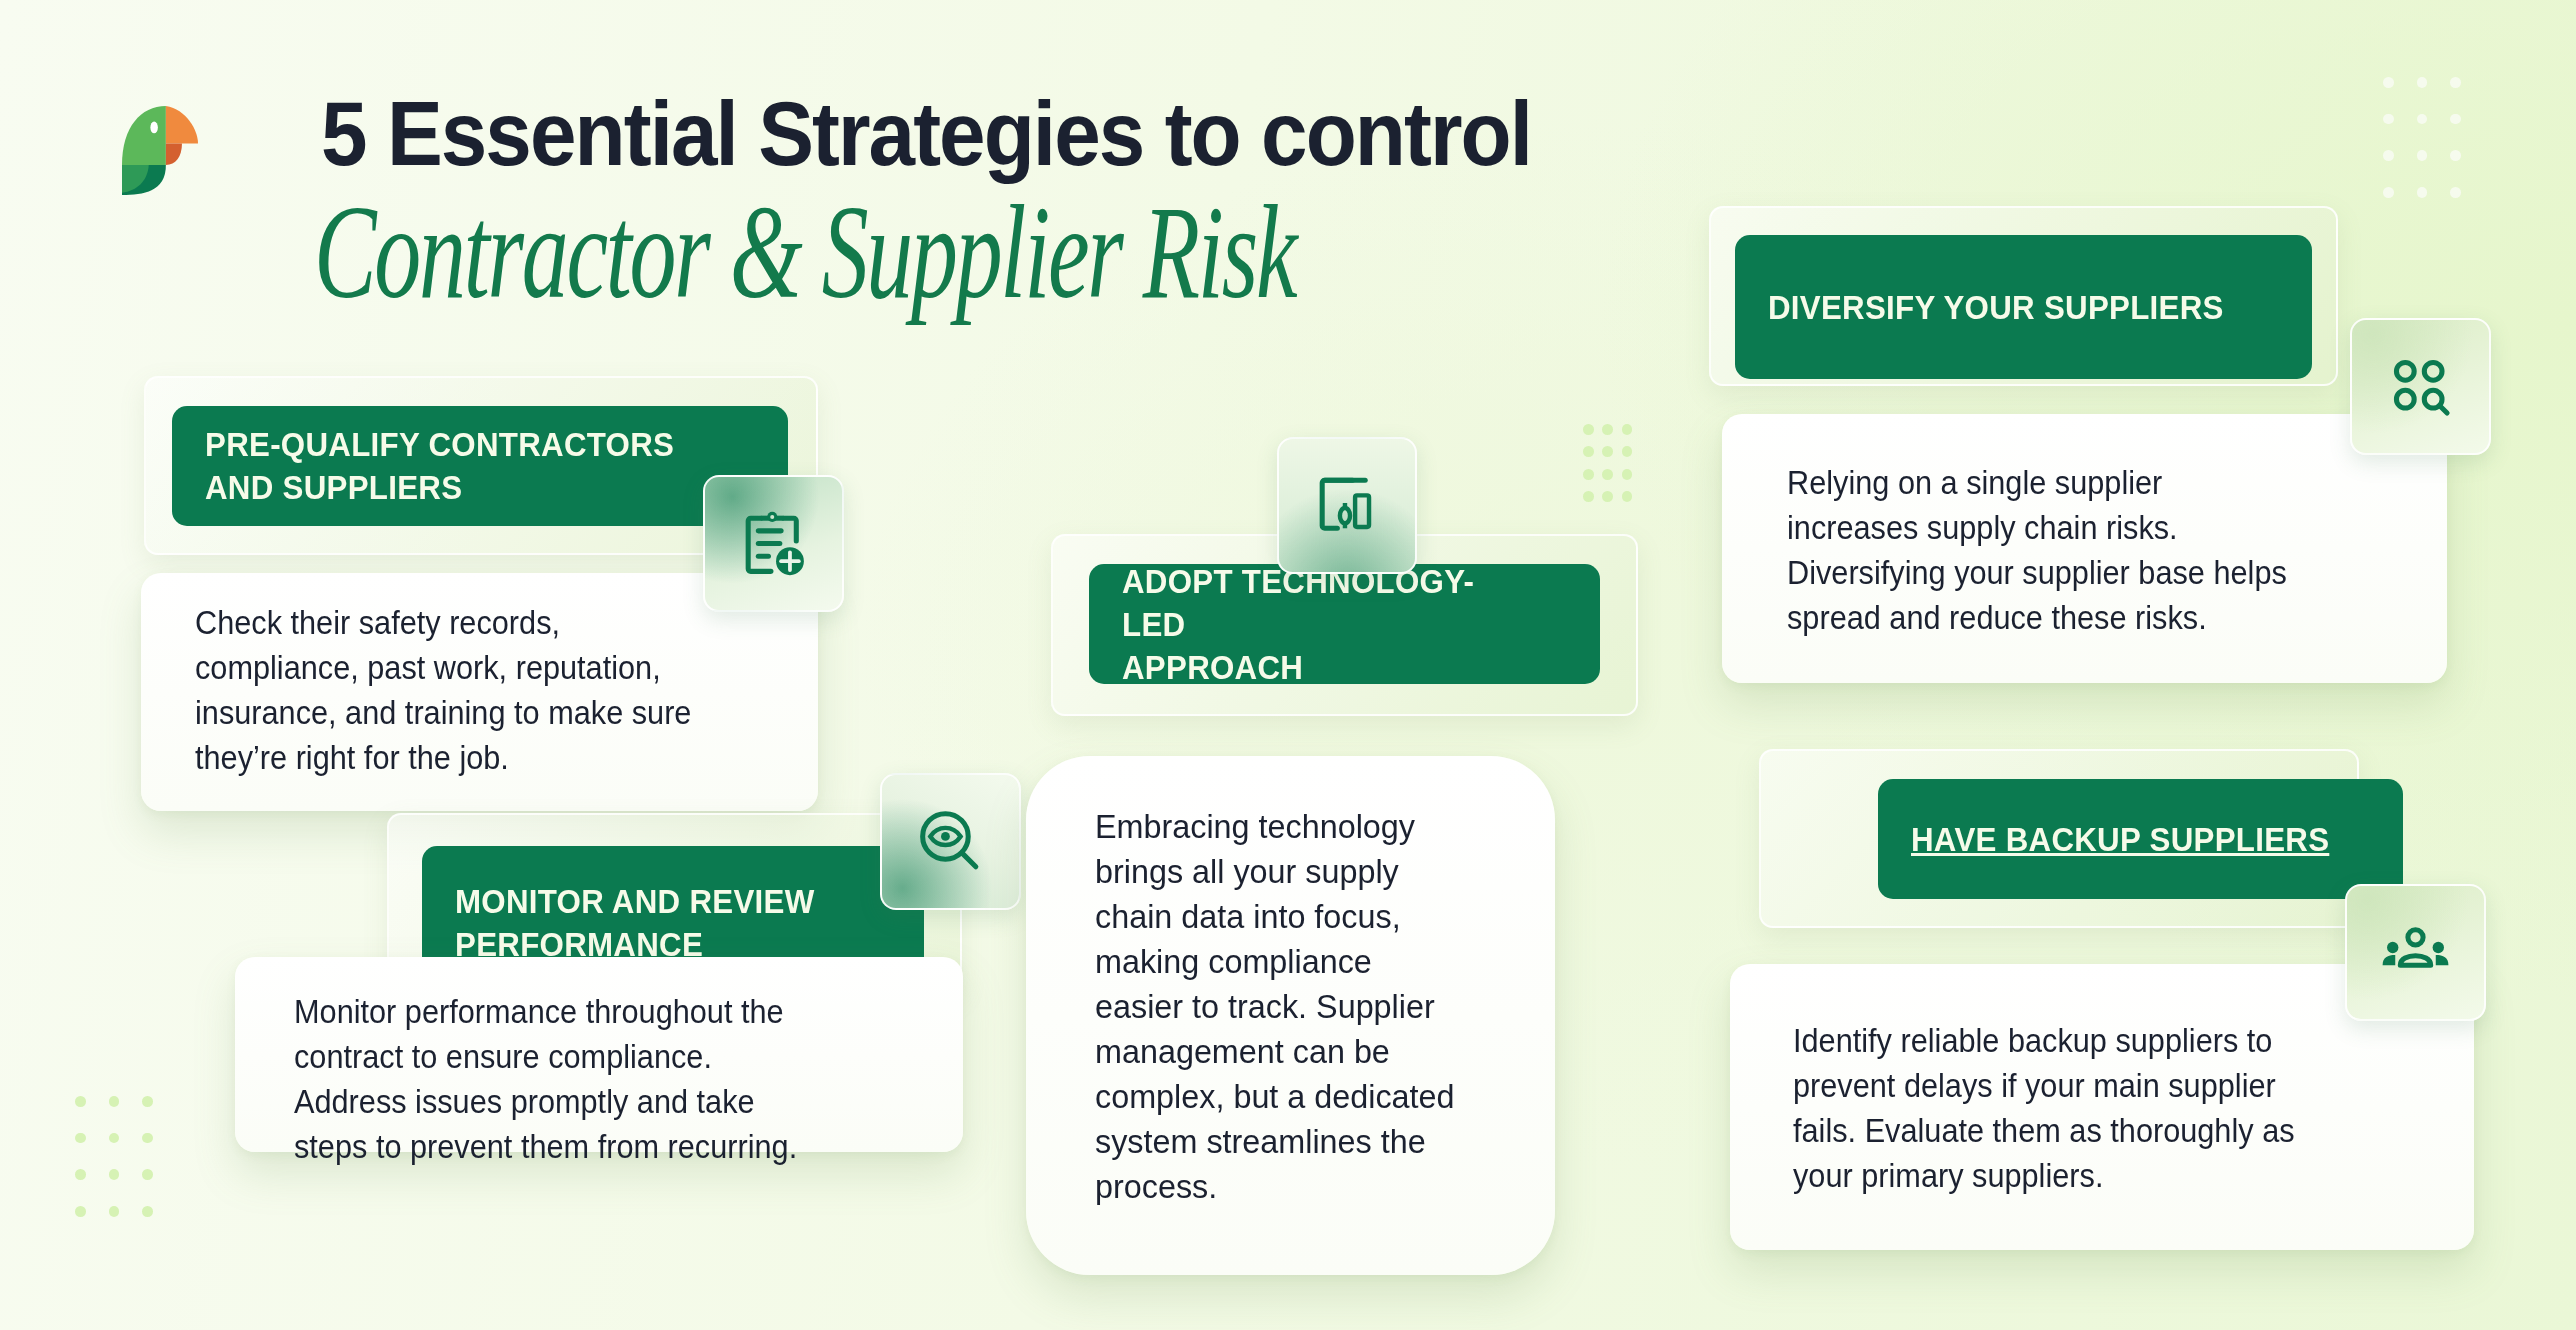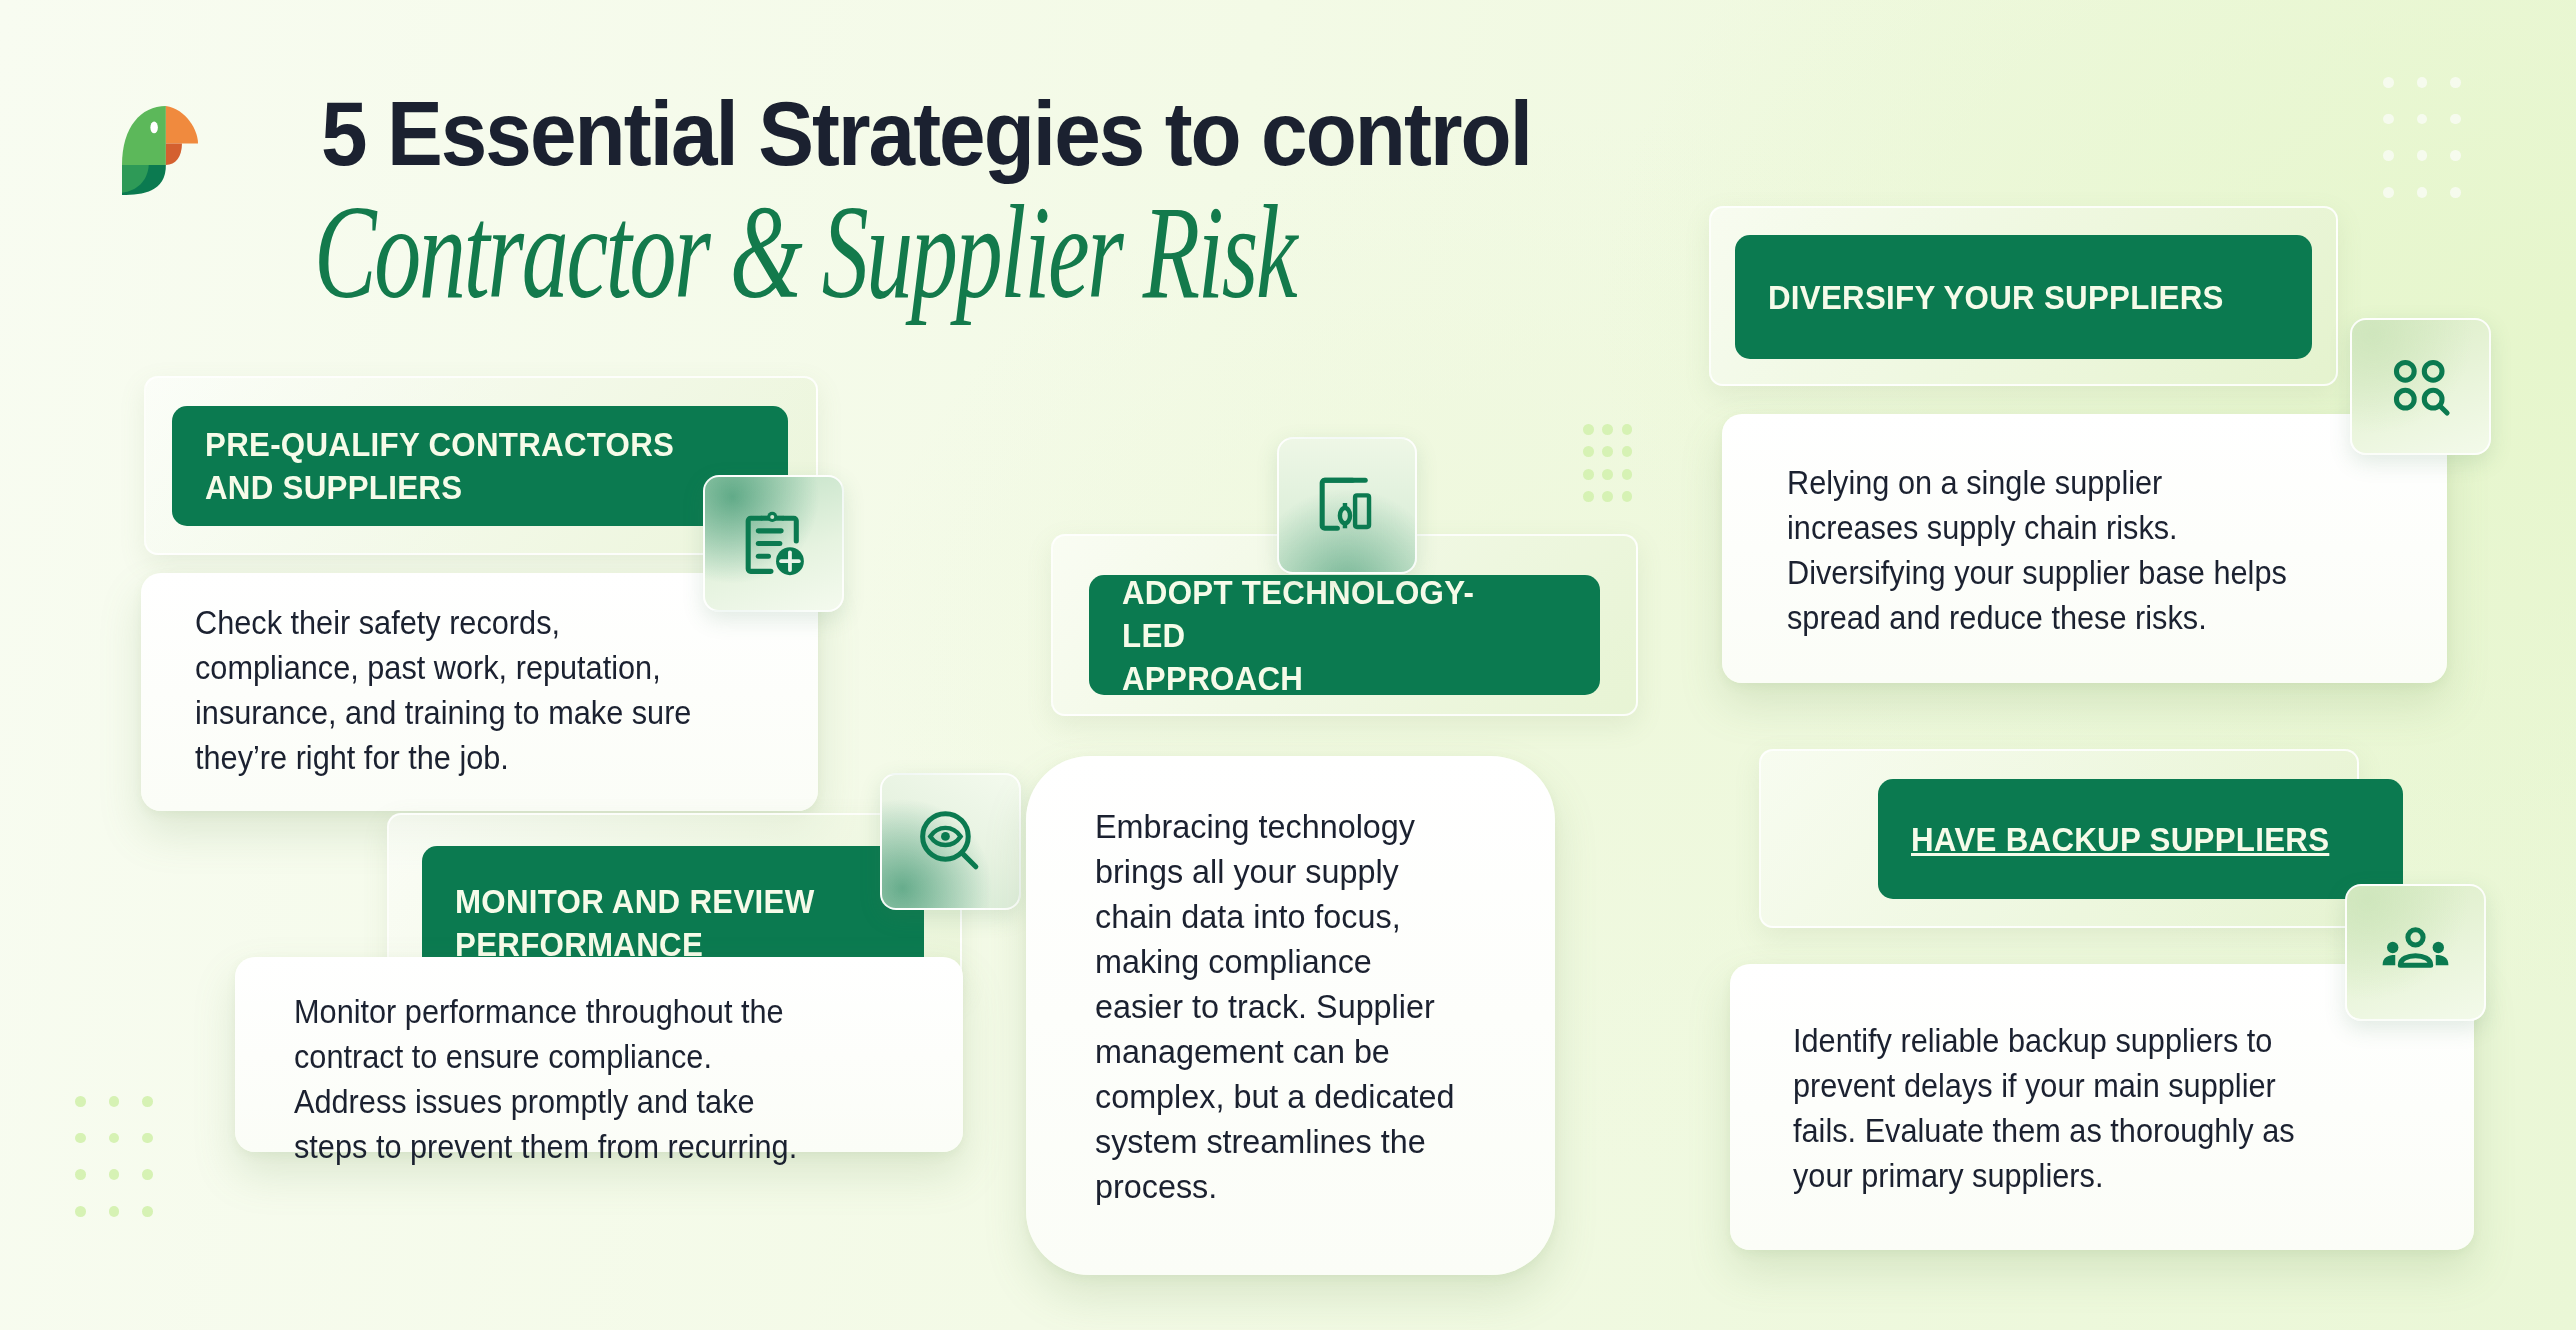--- a/index.html
+++ b/index.html
@@ -227,21 +227,21 @@
       <circle cx="28" cy="28" r="18" fill="none" stroke="#0b7a50" stroke-width="4"></circle>
       <line x1="41" y1="41" x2="52" y2="52" stroke="#0b7a50" stroke-width="4" stroke-linecap="round"></line>
       <path d="M16 28 C 22 19, 34 19, 40 28 C 34 37, 22 37, 16 28 Z" fill="none" stroke="#0b7a50" stroke-width="3.5"></path>
       <circle cx="28" cy="28" r="3.5" fill="#0b7a50"></circle>
     </svg>
   </div>
 </section>
 
 <section>
   <div class="abs glass" style="left:1051px; top:534px; width:587px; height:182px;"></div>
-  <div class="abs header" style="left:1089px; top:564px; width:511px; height:120px;margin-top:11px;">
+  <div class="abs header" style="left:1089px; top:564px; width:511px; height:120px;">
     <span>ADOPT TECHNOLOGY-LED
 APPROACH</span>
   </div>
   <div class="abs body-card" style="left:1026px; top:756px; width:529px; height:519px; border-radius:64px;">
     <div class="body-text wide" style="left:69px; top:48px;">Embracing technology
 brings all your supply
 chain data into focus,
 making compliance
 easier to track. Supplier
 management can be
@@ -256,21 +256,21 @@
       <rect x="38" y="24" width="11" height="25" rx="1.5" fill="none" stroke="#0b7a50" stroke-width="3.5"></rect>
       <ellipse cx="30" cy="40" rx="4" ry="6" fill="none" stroke="#0b7a50" stroke-width="3.5"></ellipse>
       <line x1="30" y1="30" x2="30" y2="34" stroke="#0b7a50" stroke-width="3.5"></line>
       <line x1="30" y1="46" x2="30" y2="50" stroke="#0b7a50" stroke-width="3.5"></line>
     </svg>
   </div>
 </section>
 
 <section>
   <div class="abs glass" style="left:1709px; top:206px; width:629px; height:180px;"></div>
-  <div class="abs header" style="left:1735px; top:235px; width:577px; height:124px;">
+  <div class="abs header" style="left:1735px; top:235px; width:577px; height:144px;">
     <span>DIVERSIFY YOUR SUPPLIERS</span>
   </div>
   <div class="abs body-card" style="left:1722px; top:414px; width:725px; height:269px;">
     <div class="body-text" style="left:65px; top:46px;">Relying on a single supplier
 increases supply chain risks.
 Diversifying your supplier base helps
 spread and reduce these risks.</div>
   </div>
   <div class="abs icon-box light" style="left:2350px; top:318px;">
     <svg viewBox="0 0 64 64">

